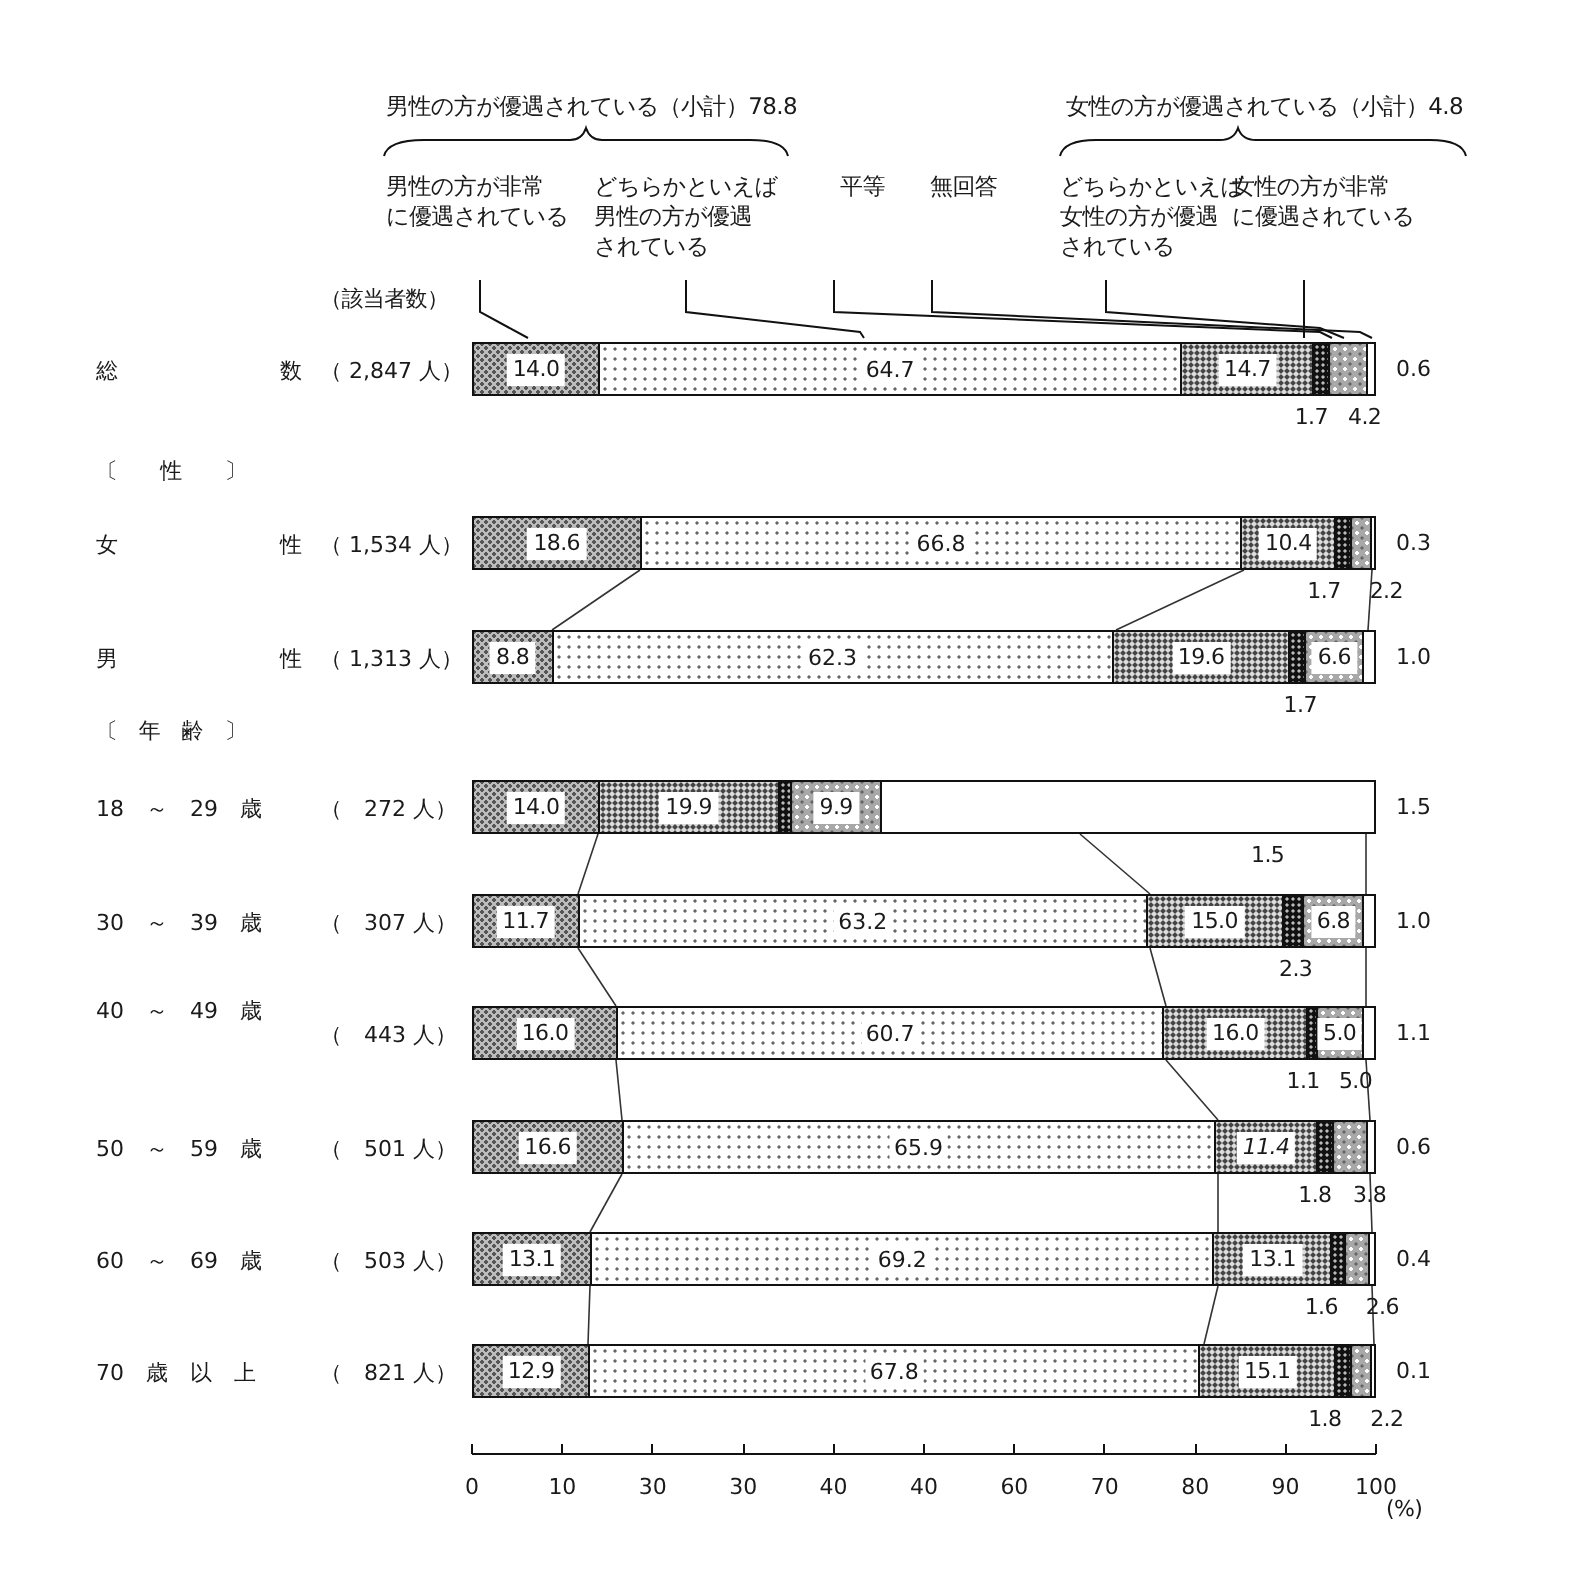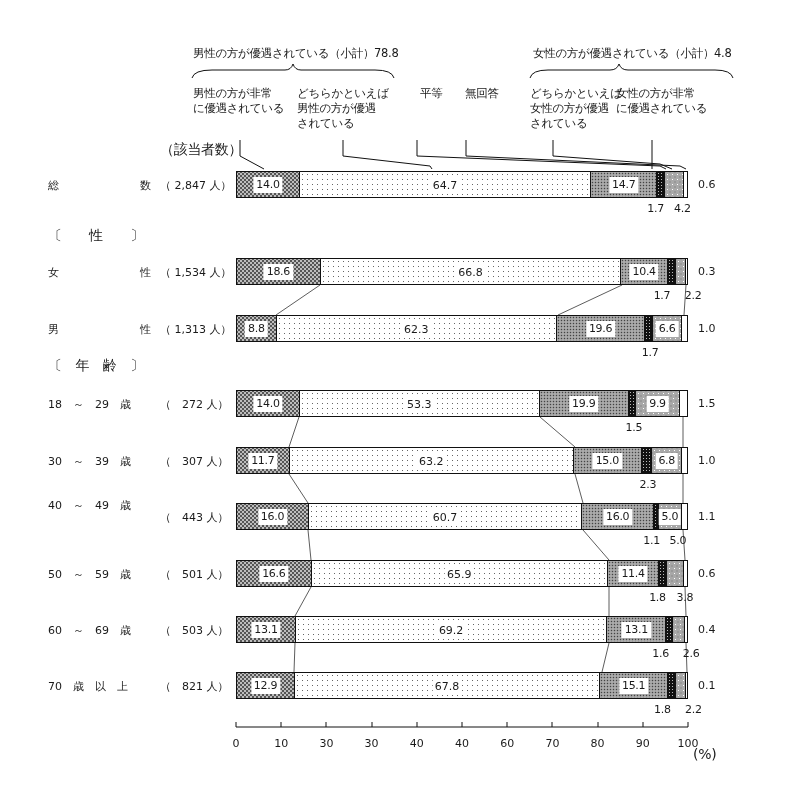--- a/index.html
+++ b/index.html
@@ -1,18 +1,18 @@
 <!DOCTYPE html>
 <html><head>
 <meta charset="utf-8">
 <style>
   html, body { margin:0; padding:0; background:#ffffff; }
   body { width:791px; height:793px; position:relative; overflow:hidden;
          font-family:"DejaVu Sans","Liberation Sans",sans-serif; color:#1a1a1a; }
-  .t { position:absolute; font-size:14px; line-height:13px; white-space:nowrap; letter-spacing:-0.3px; }
+  .t { position:absolute; font-size:11px; line-height:13px; white-space:nowrap; letter-spacing:-0.3px; }
   .hdr { font-size:11.5px; line-height:15px; }
   .cat { position:absolute; font-size:11px; white-space:nowrap; }
   .bar { position:absolute; left:236px; width:452px; height:27px; border:1.5px solid #111; box-sizing:border-box; display:flex; }
   .seg { height:100%; box-sizing:border-box; position:relative; border-right:1px solid #111; }
   .seg:last-child { border-right:none; }
   .p1 { background-color:#bdbdbd;
         background-image: radial-gradient(#555 0.9px, transparent 1px), radial-gradient(#555 0.9px, transparent 1px);
         background-size:4px 4px; background-position:0 0, 2px 2px; }
   .p2 { background-color:#ffffff;
         background-image: radial-gradient(#666 0.7px, transparent 0.9px);
@@ -176,23 +176,20 @@
       <div class="seg p6" style="width: 1%;"></div>
     </div>
     <div class="nr" style="top: 322px;">1.0</div>
     <div class="small" style="top: 346px; left: 641.806px;">1.7</div>
     <div class="cat" style="left: 48px; top: 397px;">18　～　29　歳</div>
     <div class="cat" style="left: 160px; top: 397px;">（　272 人）</div>
     <div class="bar" style="top: 390px;">
       <div class="seg p1" style="width: 14%;">
         <span class="lbl">14.0</span>
       </div>
-      <div class="seg p2" style="width: 53.3%;">
-        <span class="lblplain">53.3</span>
-      </div>
       <div class="seg p3" style="width: 19.9%;">
         <span class="lbl">19.9</span>
       </div>
       <div class="seg p4" style="width: 1.5%;"></div>
       <div class="seg p5" style="width: 9.9%;">
         <span class="lbl">9.9</span>
       </div>
       <div class="seg p6" style="width: 1.5%;"></div>
     </div>
     <div class="nr" style="top: 397px;">1.5</div>
@@ -240,21 +237,21 @@
     <div class="small" style="top: 534px; left: 669.49px;">5.0</div>
     <div class="cat" style="left: 48px; top: 567px;">50　～　59　歳</div>
     <div class="cat" style="left: 160px; top: 567px;">（　501 人）</div>
     <div class="bar" style="top: 560px;">
       <div class="seg p1" style="width: 16.6%;">
         <span class="lbl">16.6</span>
       </div>
       <div class="seg p2" style="width: 65.9%;">
         <span class="lblplain">65.9</span>
       </div>
-      <div class="seg p3" style="width: 11.4%;">
+      <div class="seg p3" style="width: 11.4%; font-style: italic;">
         <span class="lbl">11.4</span>
       </div>
       <div class="seg p4" style="width: 1.8%;"></div>
       <div class="seg p5" style="width: 3.8%;"></div>
       <div class="seg p6" style="width: 0.6%;"></div>
     </div>
     <div class="nr" style="top: 567px;">0.6</div>
     <div class="small" style="top: 591px; left: 649.152px;">1.8</div>
     <div class="small" style="top: 591px; left: 676.496px;">3.8</div>
     <div class="cat" style="left: 48px; top: 623px;">60　～　69　歳</div>

